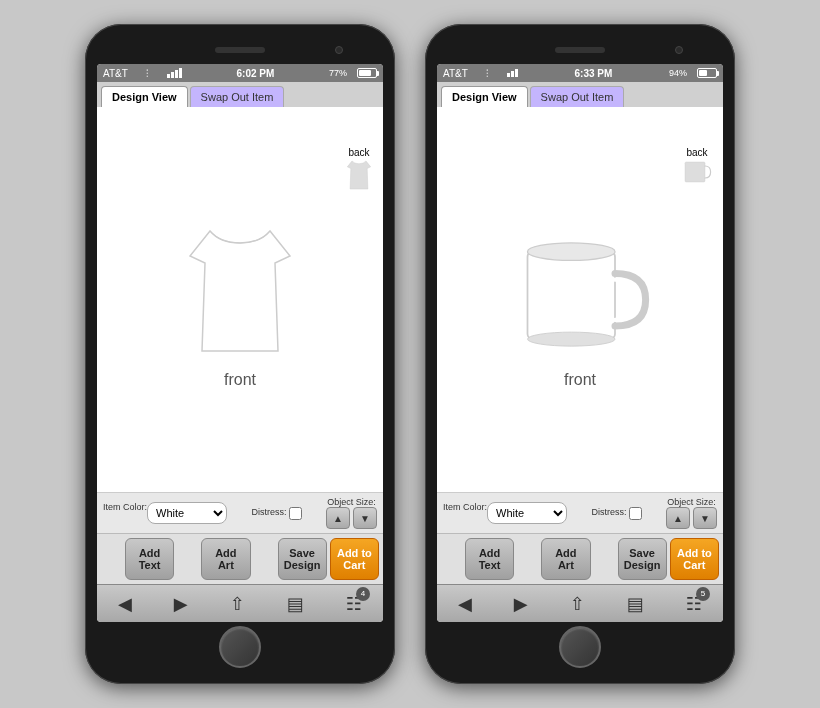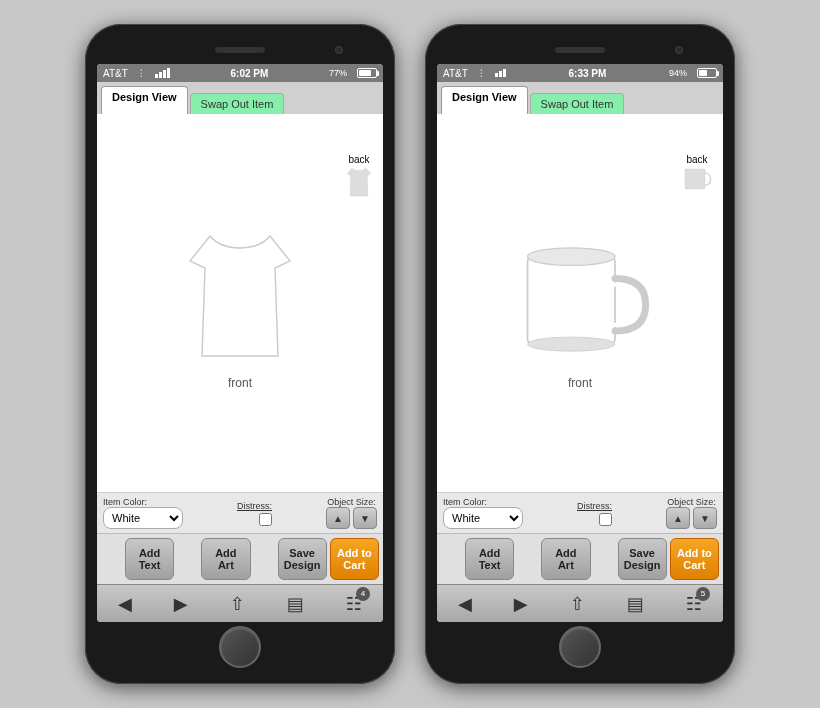--- a/index.html
+++ b/index.html
@@ -72,21 +72,21 @@
       padding: 2px 6px;
       display: flex;
       justify-content: space-between;
       align-items: center;
       height: 18px;
     }
 
     .status-left {
       display: flex;
       align-items: center;
-      gap: 9px;
+      gap: 15px;
     }
 
     .signal-bars {
       display: flex;
       gap: 1px;
       align-items: flex-end;
     }
 
     .signal-bar {
       background: white;
@@ -148,23 +148,22 @@
       border-bottom: none;
     }
 
     .tab.active {
       background: white;
       font-weight: bold;
       border-color: #999;
     }
 
     .tab.inactive {
-      background: #86efac;
+      background: #c4b5fd;
       color: #333;
-      margin-top: 7px;
     }
 
     .design-area {
       flex: 1;
       background: white;
       display: flex;
       flex-direction: column;
       align-items: center;
       justify-content: center;
       position: relative;
@@ -186,60 +185,58 @@
 
     .mug-svg {
       width: 140px;
       height: 140px;
     }
 
     .view-labels {
       display: flex;
       width: 100%;
       justify-content: space-around;
-      font-size: 12px;
+      font-size: 16px;
       color: #555;
       padding: 0 20px;
     }
 
     .controls-row {
       background: #e8e8e8;
       padding: 4px 6px;
       display: flex;
       align-items: center;
       justify-content: space-between;
       border-top: 1px solid #ccc;
     }
 
     .color-section {
       display: flex;
-      flex-direction: column;
+      flex-direction: row;
       font-size: 9px;
       color: #333;
     }
 
     .color-select {
       width: 80px;
       height: 22px;
       font-size: 11px;
       border: 1px solid #aaa;
       border-radius: 8px;
       background: white;
       padding: 0 4px;
       appearance: auto;
     }
 
     .distress-section {
       display: flex;
-      flex-direction: column;
-      align-items: flex-end;
+      align-items: flex-start;
       font-size: 9px;
       color: #333;
       gap: 2px;
-      text-decoration: underline;
     }
 
     .distress-row {
       display: flex;
       align-items: center;
       gap: 3px;
     }
 
     .size-section {
       display: flex;

